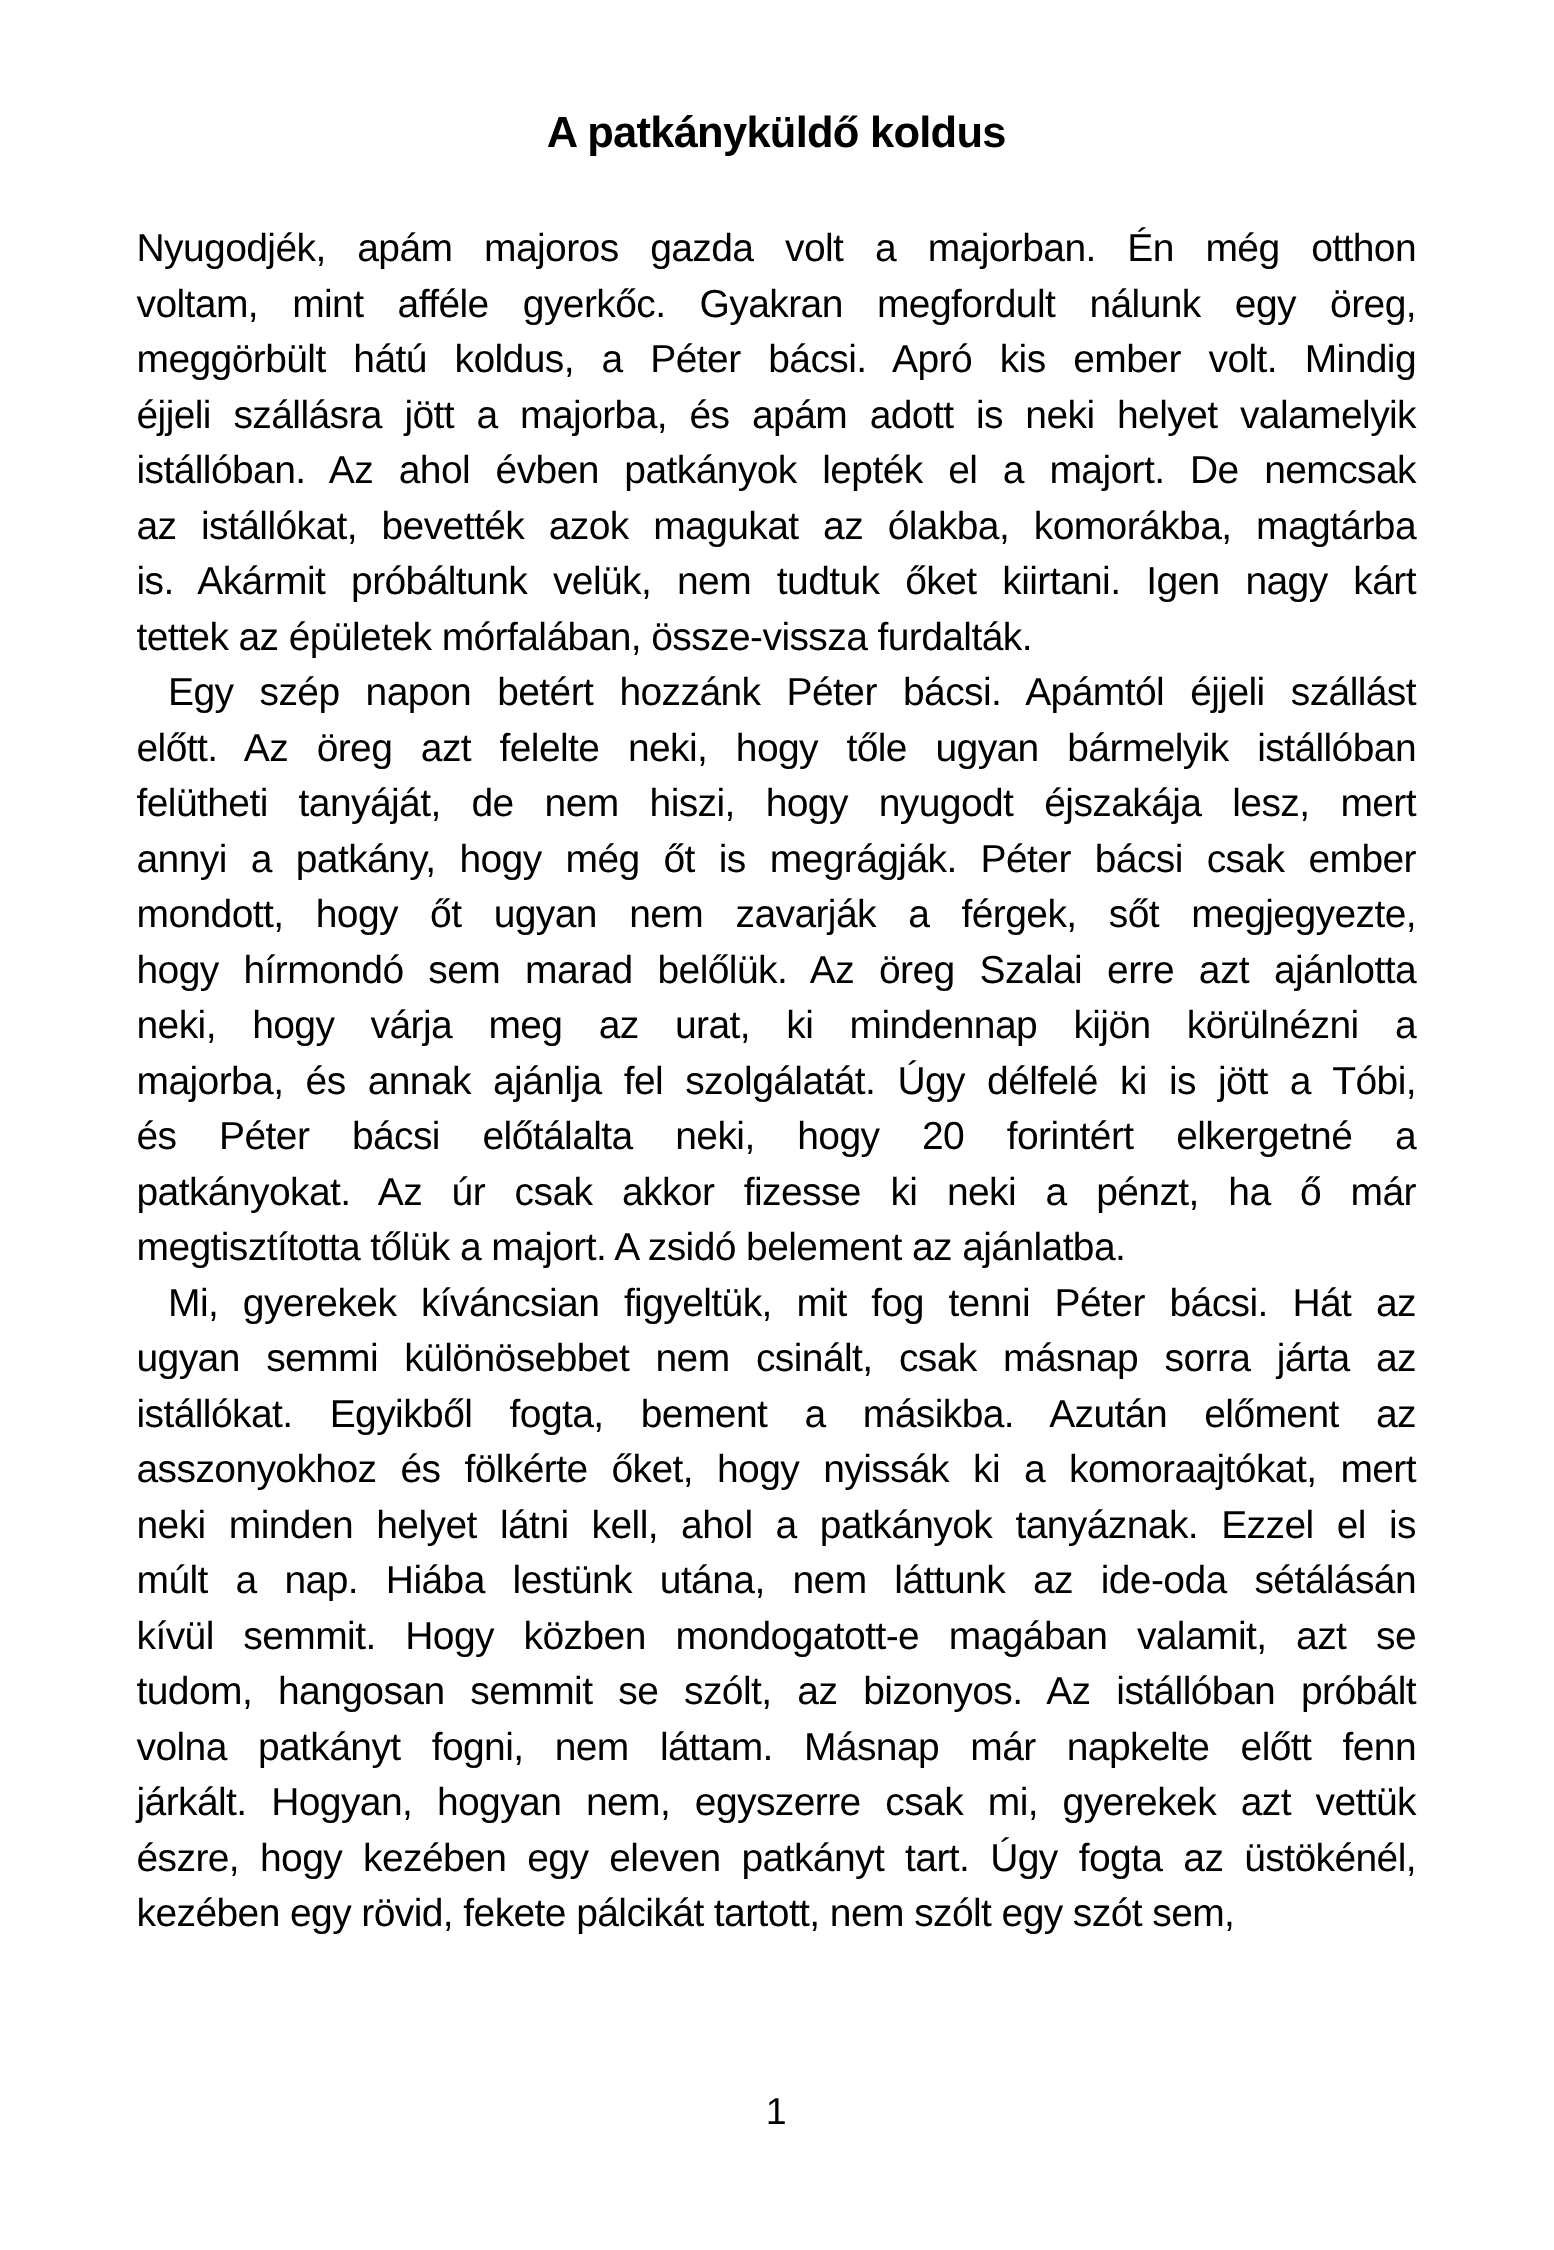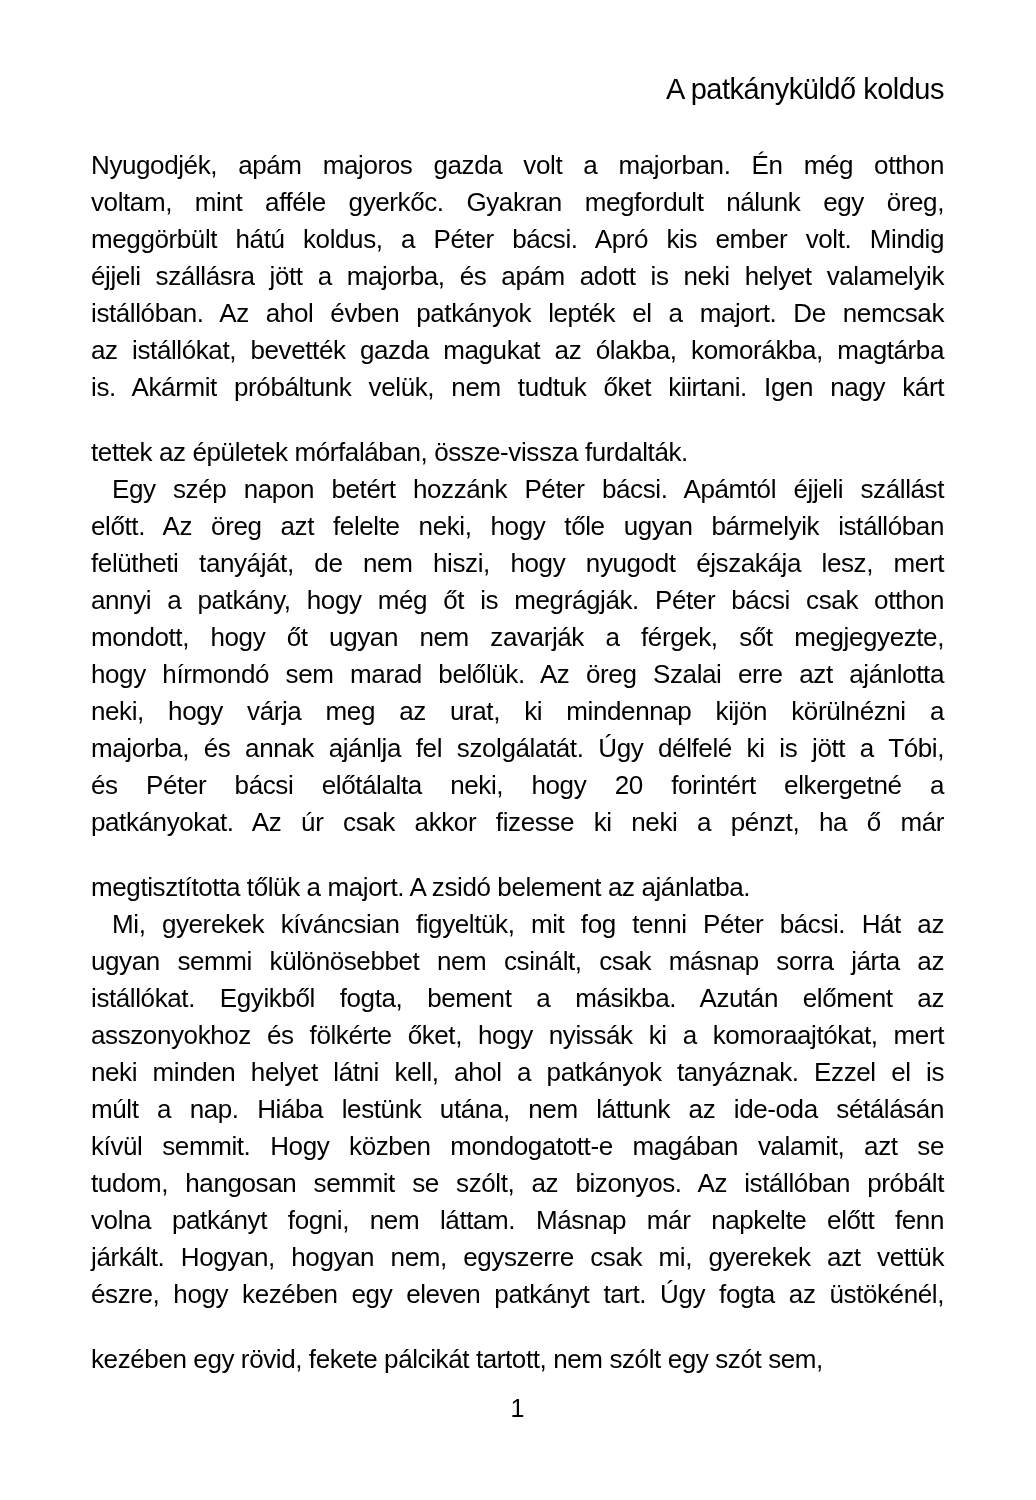--- a/index.html
+++ b/index.html
@@ -14,43 +14,42 @@
     background: #ffffff;
     color: #000000;
     font-family: "Liberation Sans", "DejaVu Sans", sans-serif;
     overflow: hidden;
   }
   .doc-title {
     position: absolute;
     top: 70px;
     left: 91px;
     width: 853px;
-    text-align: right;
+    text-align: center;
     font-size: 29px;
-    font-weight: normal;
+    font-weight: bold;
     line-height: 38px;
     letter-spacing: -0.5px;
   }
   .text-body {
     position: absolute;
     top: 147px;
     left: 91px;
     width: 853px;
     font-size: 26px;
     letter-spacing: -0.4px;
   }
   .paragraph { margin: 0; }
   .line {
     line-height: 37px;
     text-align: justify;
     text-align-last: justify;
   }
   .line.para-end {
     text-align-last: left;
-    margin-top: 28px;
   }
   .line.indent {
     text-indent: 21px;
   }
   .page-number {
     position: absolute;
     top: 1390px;
     left: 91px;
     width: 853px;
     text-align: center;
@@ -64,29 +63,29 @@
 <div class="page">
   <div class="doc-title">A patkányküldő koldus</div>
 
   <div class="text-body">
       <div class="paragraph">
         <div class="line">Nyugodjék, apám majoros gazda volt a majorban. Én még otthon</div>
         <div class="line">voltam, mint afféle gyerkőc. Gyakran megfordult nálunk egy öreg,</div>
         <div class="line">meggörbült hátú koldus, a Péter bácsi. Apró kis ember volt. Mindig</div>
         <div class="line">éjjeli szállásra jött a majorba, és apám adott is neki helyet valamelyik</div>
         <div class="line">istállóban. Az ahol évben patkányok lepték el a majort. De nemcsak</div>
-        <div class="line">az istállókat, bevették gazda magukat az ólakba, komorákba, magtárba</div>
+        <div class="line">az istállókat, bevették azok magukat az ólakba, komorákba, magtárba</div>
         <div class="line">is. Akármit próbáltunk velük, nem tudtuk őket kiirtani. Igen nagy kárt</div>
         <div class="line para-end">tettek az épületek mórfalában, össze-vissza furdalták.</div>
       </div>
       <div class="paragraph">
         <div class="line indent">Egy szép napon betért hozzánk Péter bácsi. Apámtól éjjeli szállást</div>
         <div class="line">előtt. Az öreg azt felelte neki, hogy tőle ugyan bármelyik istállóban</div>
         <div class="line">felütheti tanyáját, de nem hiszi, hogy nyugodt éjszakája lesz, mert</div>
-        <div class="line">annyi a patkány, hogy még őt is megrágják. Péter bácsi csak otthon</div>
+        <div class="line">annyi a patkány, hogy még őt is megrágják. Péter bácsi csak ember</div>
         <div class="line">mondott, hogy őt ugyan nem zavarják a férgek, sőt megjegyezte,</div>
         <div class="line">hogy hírmondó sem marad belőlük. Az öreg Szalai erre azt ajánlotta</div>
         <div class="line">neki, hogy várja meg az urat, ki mindennap kijön körülnézni a</div>
         <div class="line">majorba, és annak ajánlja fel szolgálatát. Úgy délfelé ki is jött a Tóbi,</div>
         <div class="line">és Péter bácsi előtálalta neki, hogy 20 forintért elkergetné a</div>
         <div class="line">patkányokat. Az úr csak akkor fizesse ki neki a pénzt, ha ő már</div>
         <div class="line para-end">megtisztította tőlük a majort. A zsidó belement az ajánlatba.</div>
       </div>
       <div class="paragraph">
         <div class="line indent">Mi, gyerekek kíváncsian figyeltük, mit fog tenni Péter bácsi. Hát az</div>

